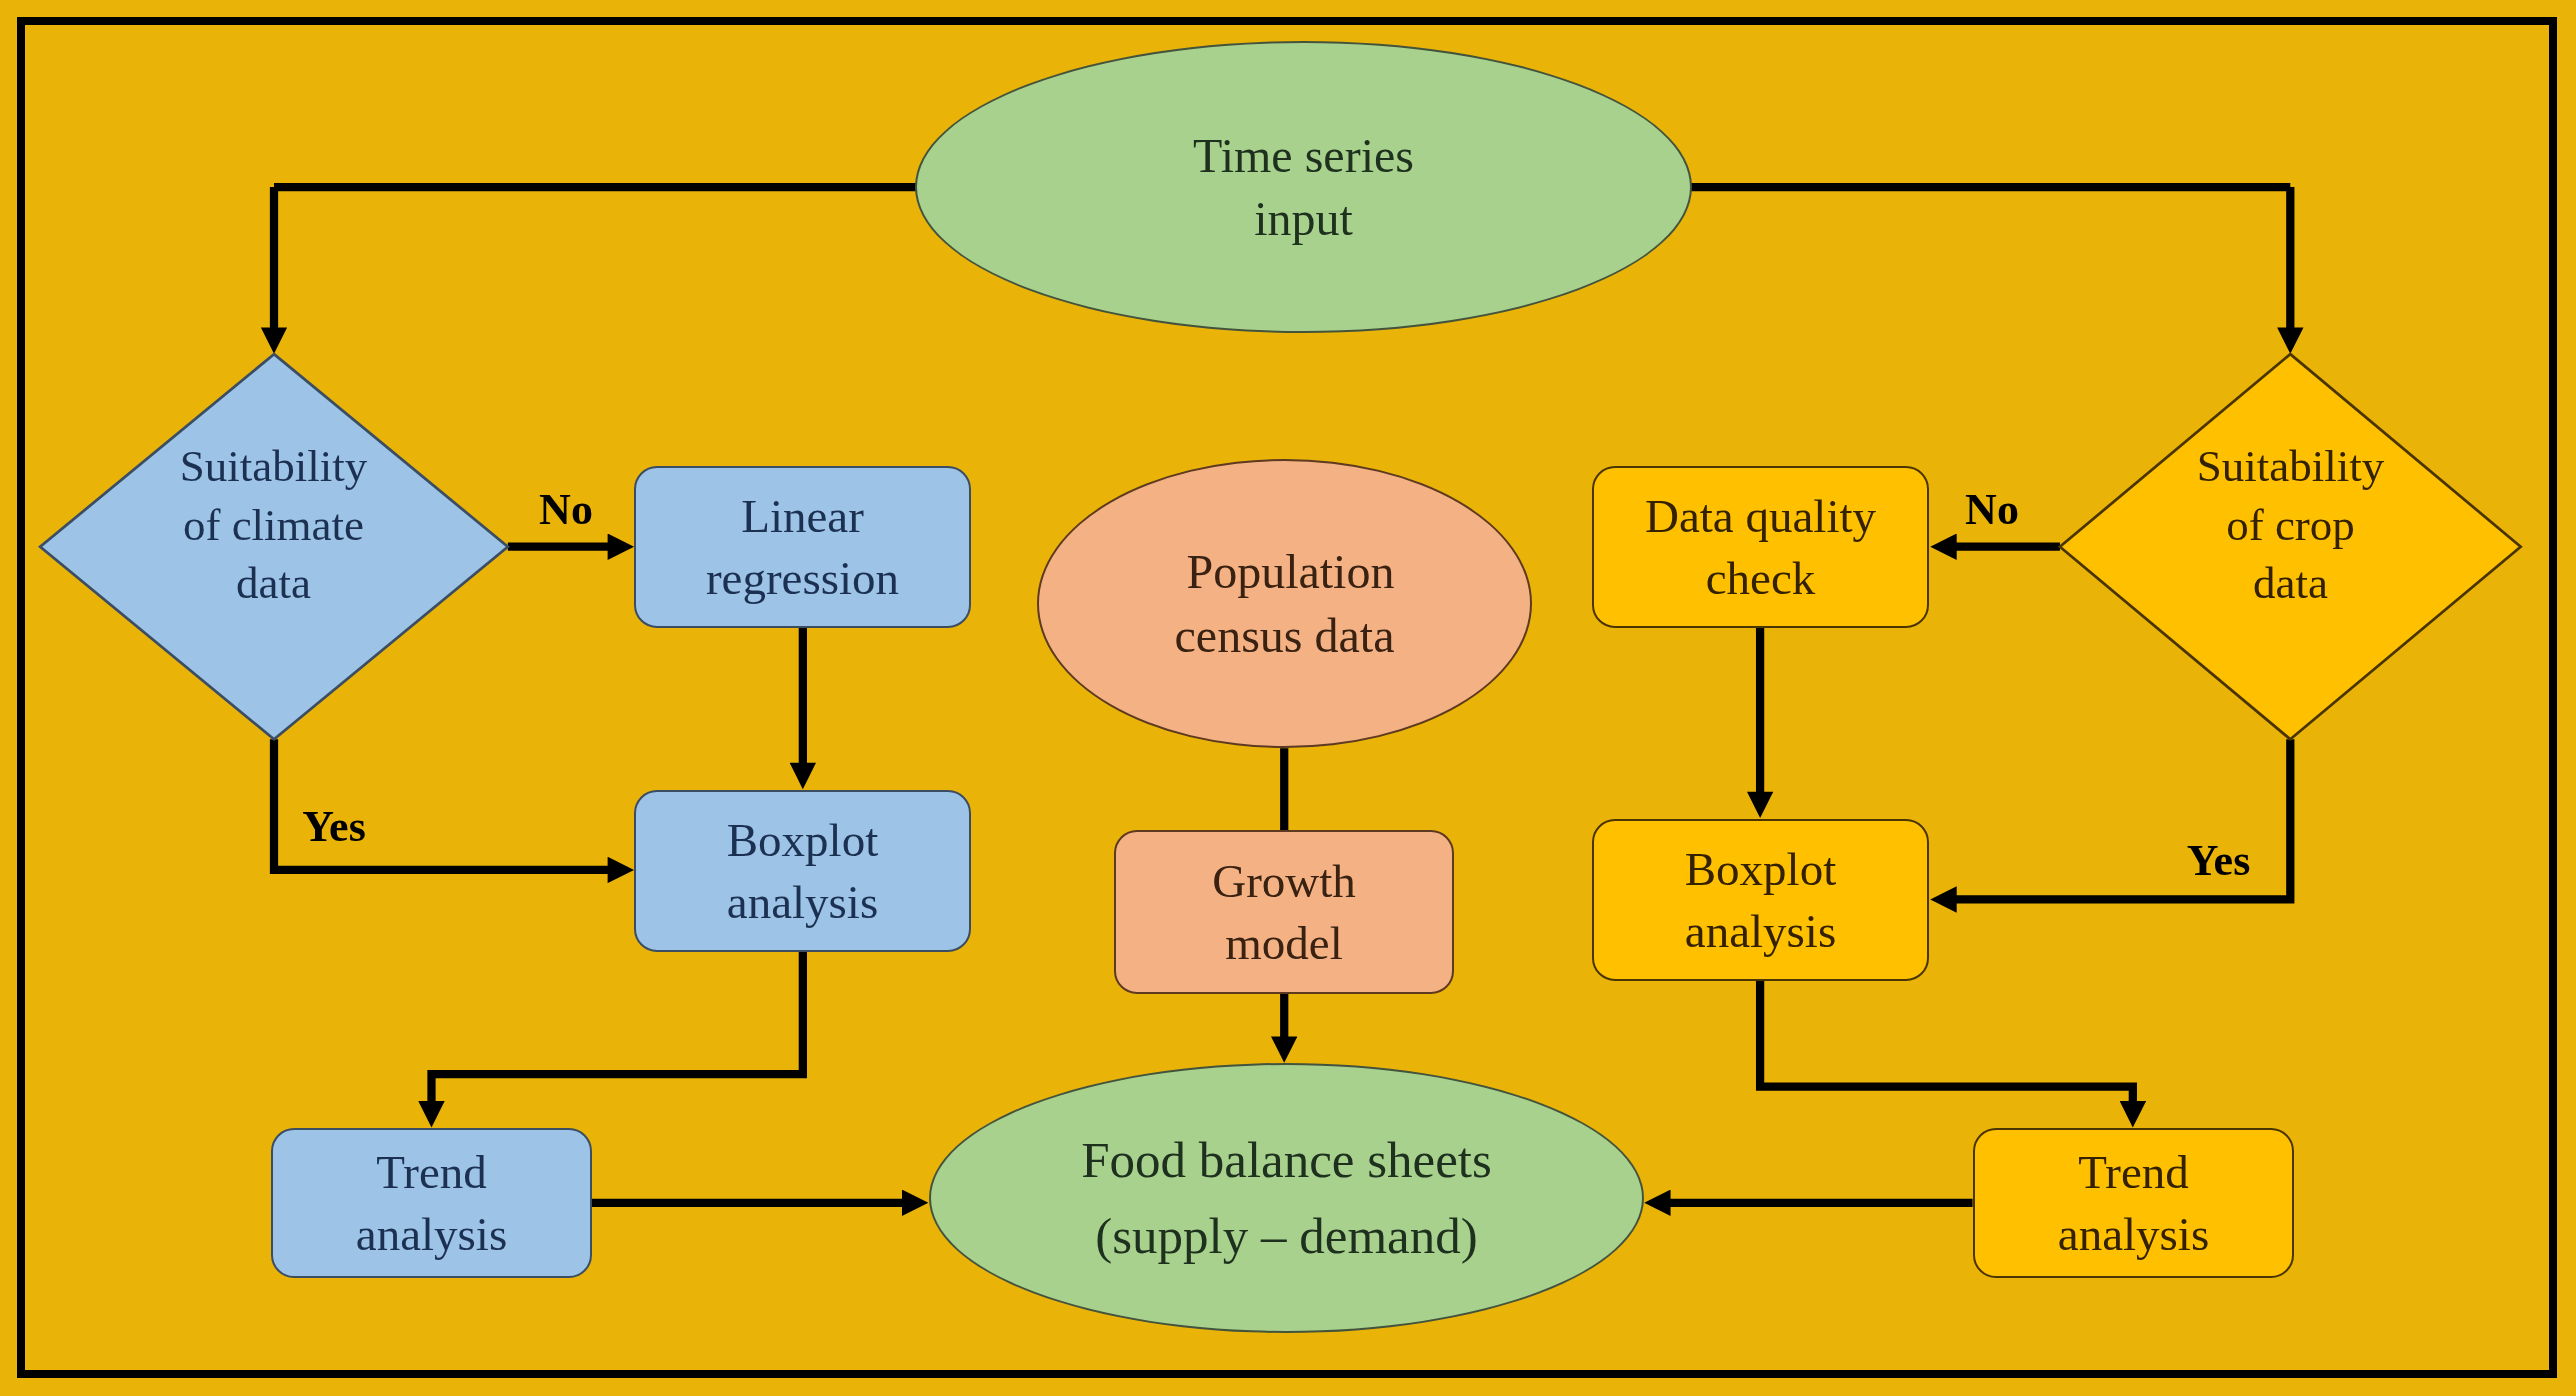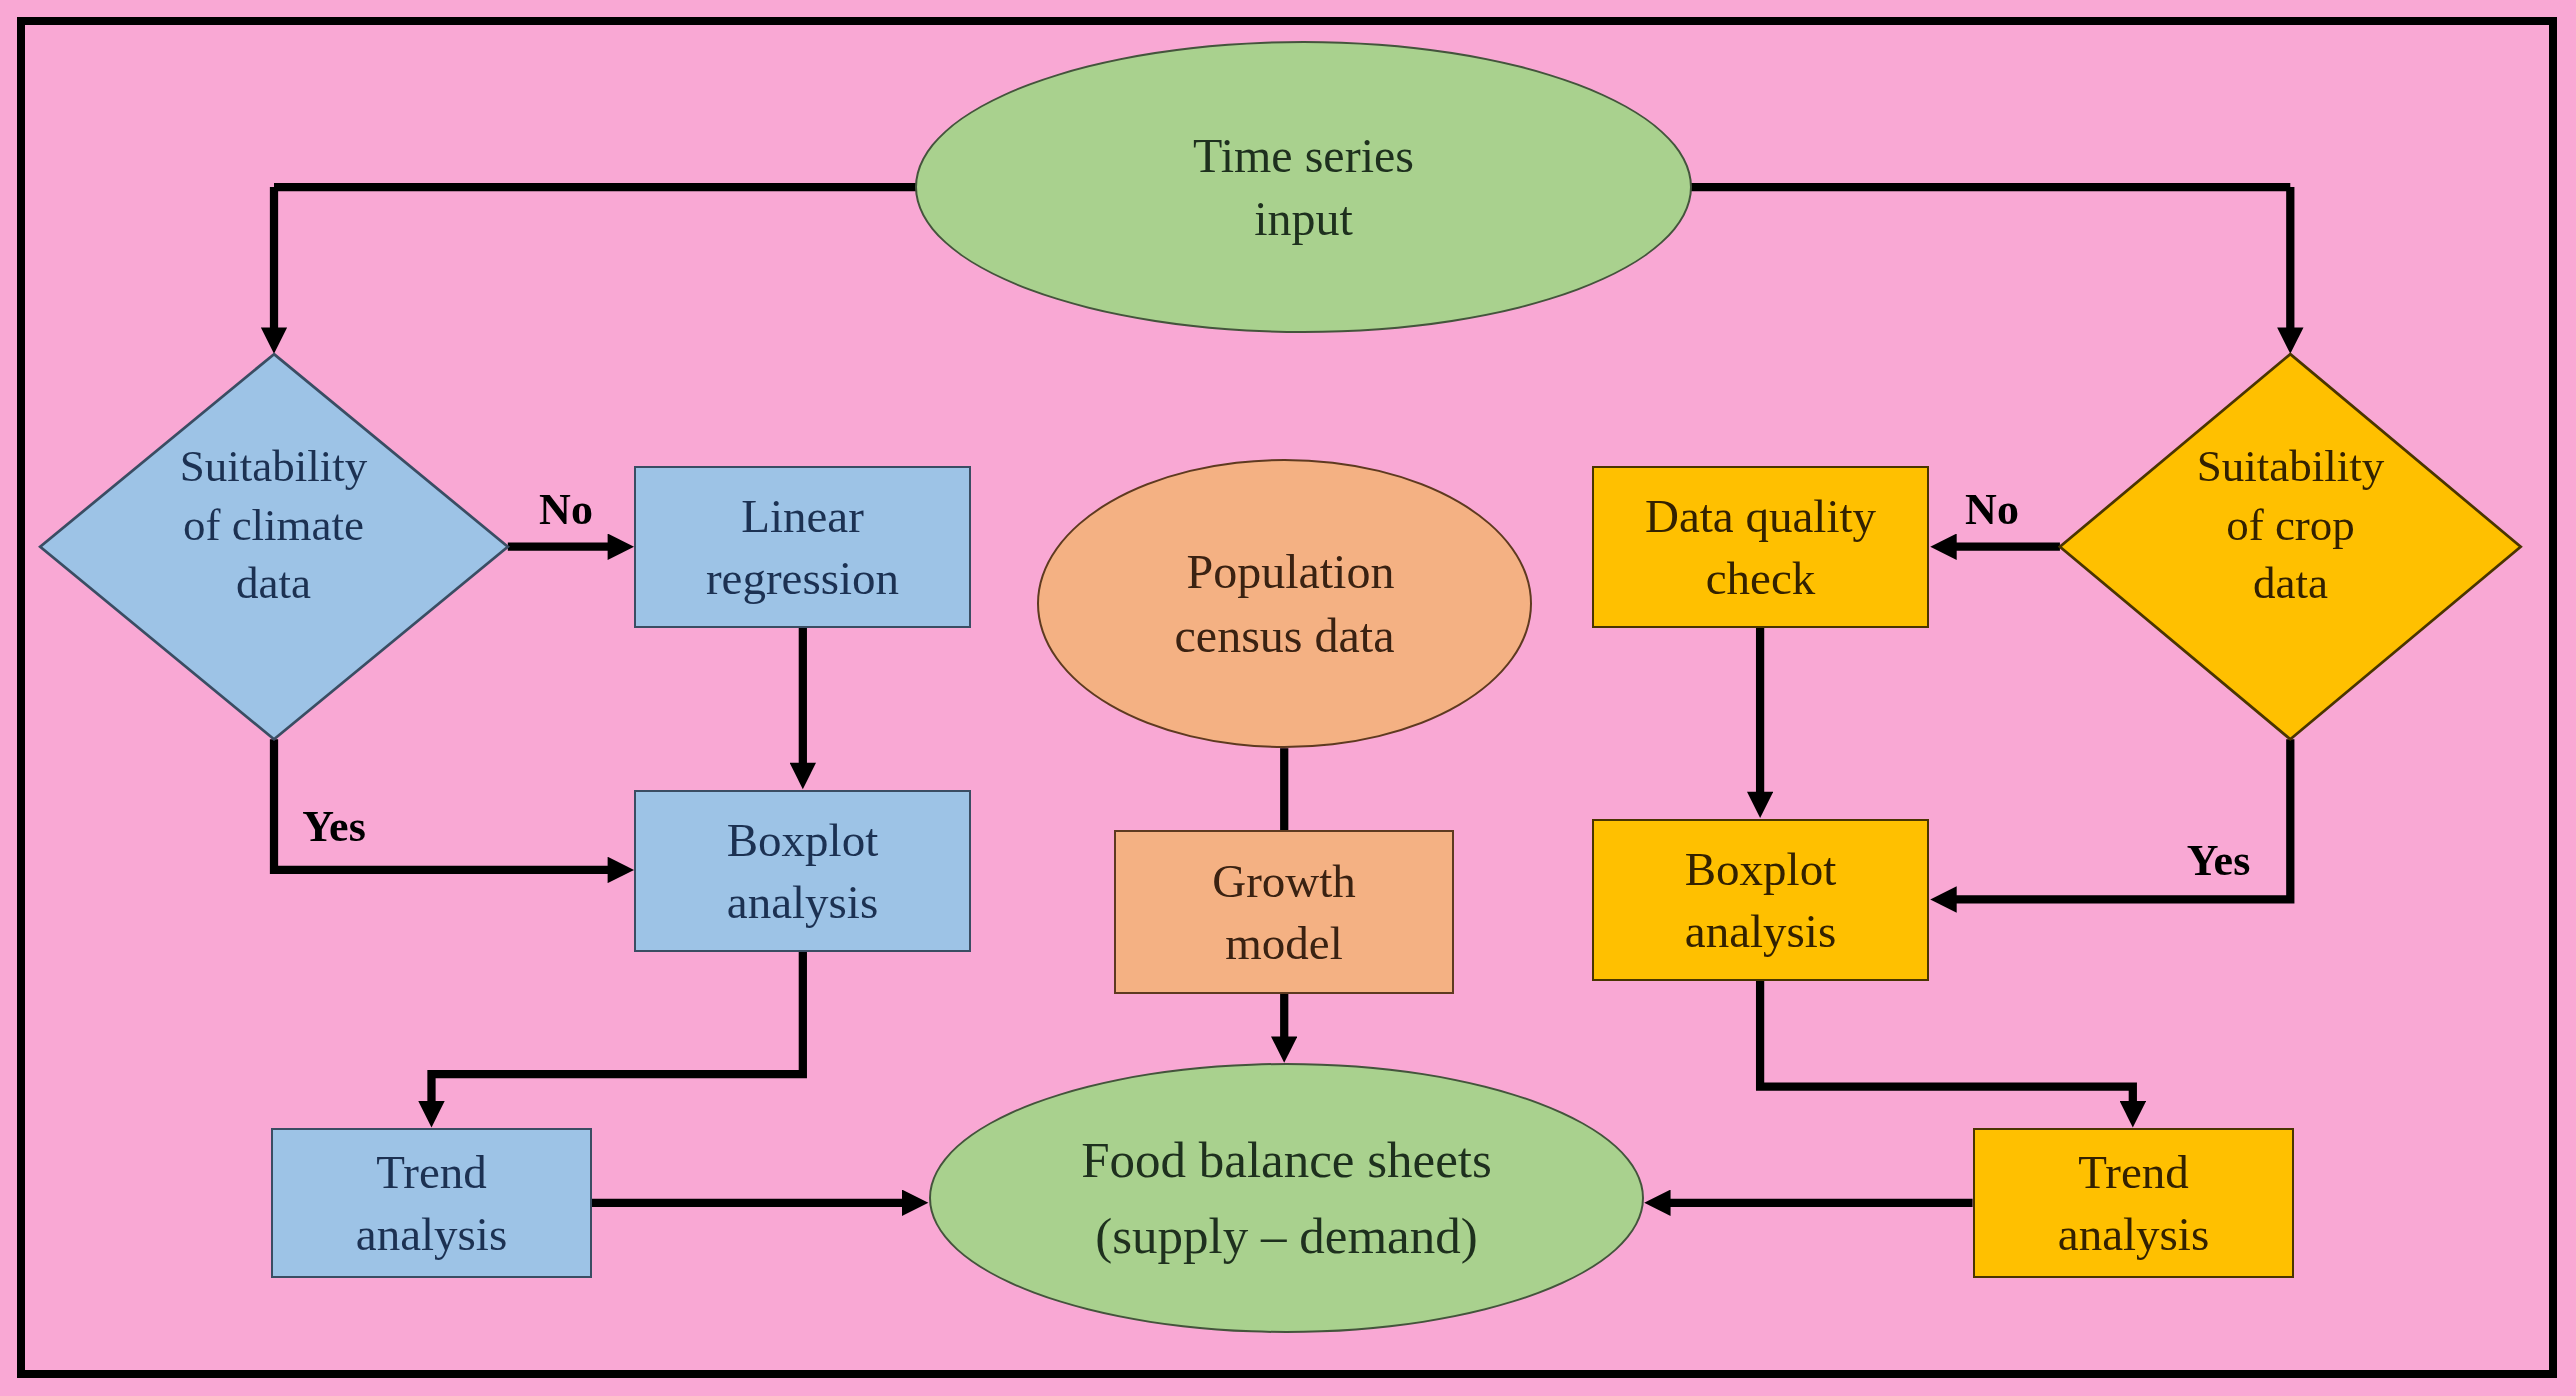--- a/index.html
+++ b/index.html
@@ -4,34 +4,34 @@
 <style>
   :root{
     --c-green:#a9d18e;
     --c-blue:#9dc3e6;
     --c-peach:#f4b183;
     --c-gold:#ffc000;
     --c-line:#000000;
   }
   html,body{margin:0;padding:0;background:#ffffff;}
   .stage{
-    position:relative;width:2576px;height:1396px;background:#f9a8d4;overflow:hidden;
+    position:relative;width:2576px;height:1396px;background:#eab308;overflow:hidden;
     font-family:"Liberation Serif","DejaVu Serif",serif;
   }
   .frame{
     position:absolute;left:16.5px;top:16.5px;width:2540px;height:1361px;
     border:8.3px solid #000;box-sizing:border-box;
   }
   svg.connectors{position:absolute;left:0;top:0;width:2576px;height:1396px;z-index:1;}
   svg.connectors path{fill:none;stroke:var(--c-line);stroke-width:12;}
   svg.connectors polygon.diamond-blue{fill:var(--c-blue);stroke:#3a4d63;stroke-width:4;}
   svg.connectors polygon.diamond-gold{fill:var(--c-gold);stroke:#4a3500;stroke-width:4;}
   .node{
     position:absolute;z-index:2;display:flex;align-items:center;justify-content:center;
-    text-align:center;white-space:pre-line;box-sizing:border-box;line-height:1.32;
+    text-align:center;white-space:pre-line;box-sizing:border-box;line-height:1.32;border-radius:23px;
   }
   .ellipse{border-radius:50%;}
   .rect{border:2.8px solid;}
   .blue-node{background:var(--c-blue);border-color:#3a4d63;color:#1c3152;}
   .gold-node{background:var(--c-gold);border-color:#4a3500;color:#332100;}
   .green-node{background:var(--c-green);border-color:#44543c;color:#1e301e;border:2.8px solid #44543c;}
   .peach-node{background:var(--c-peach);border-color:#5e3a20;color:#3a2212;border:2.8px solid #5e3a20;}
   .diamond-label{
     position:absolute;z-index:2;display:flex;align-items:flex-start;justify-content:center;
     text-align:center;white-space:pre-line;line-height:1.3;font-size:45px;

